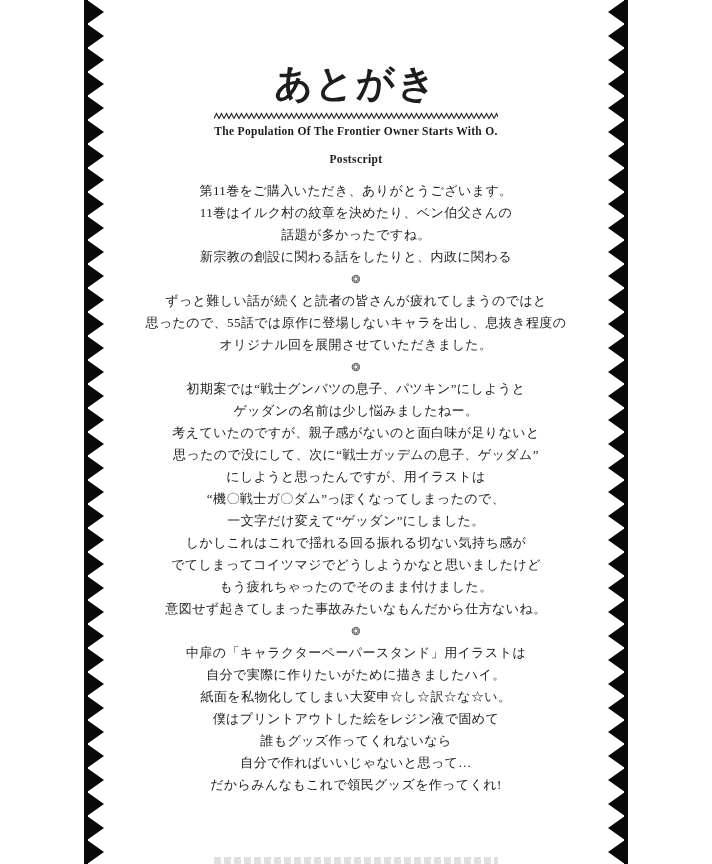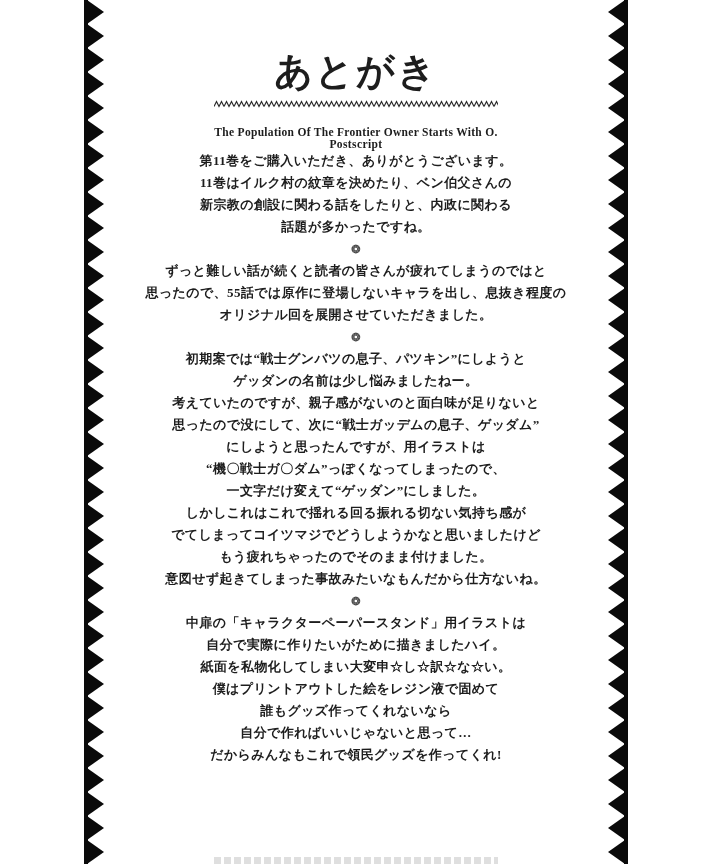--- a/index.html
+++ b/index.html
@@ -9,38 +9,39 @@
     font-family:"Liberation Serif","DejaVu Serif",serif;
   }
   .page{
     position:relative;width:712px;height:864px;overflow:hidden;
     background:var(--background,#ffffff);
   }
   .border{position:absolute;top:0;height:864px;width:22px;}
   .border.left{left:84px;}
   .border.right{left:606px;}
   .content{
-    position:absolute;left:104px;top:4px;width:504px;
+    position:absolute;left:104px;top:16px;width:504px;
     text-align:center;color:var(--ink,#1d1d1d);
   }
   .title{
     margin:46px 0 0 0;
     font-family:"Liberation Serif","DejaVu Serif",serif;
     font-weight:700;font-size:38px;line-height:1.15;
     letter-spacing:2px;color:var(--ink,#1d1d1d);
   }
   .zigzag{display:block;margin:5px auto 0 auto;}
   .sub{
     font-family:"Liberation Serif","DejaVu Serif",serif;
     font-weight:600;color:var(--ink,#1d1d1d);
   }
-  .sub.en{margin-top:17px;font-size:11.5px;letter-spacing:0.3px;}
-  .sub.ps{margin-top:0;font-size:11.5px;letter-spacing:0.4px;}
+  .sub.en{margin-top:4px;font-size:11.5px;letter-spacing:0.3px;}
+  .sub.ps{margin-top:16px;font-size:11.5px;letter-spacing:0.4px;}
   .bodytext{
-    font-size:13px;line-height:22px;font-weight:700;
+    margin-top:15px;
+    font-size:13px;line-height:22px;font-weight:400;
     letter-spacing:0.4px;color:var(--ink,#1d1d1d);
   }
   .tline{height:22px;white-space:nowrap;}
   .sep{
     height:22px;font-size:11px;line-height:22px;
     color:var(--separator,#4a4a4a);
   }
   .cropped{
     position:absolute;top:857px;left:50%;
     transform:translateX(-50%);
@@ -86,22 +87,22 @@
       </defs>
       <rect x="0" y="0" width="284" height="10" fill="url(#zz)"></rect>
     </svg>
 
     <div class="sub en">The Population Of The Frontier Owner Starts With O.</div>
     <div class="sub ps">Postscript</div>
 
     <div class="bodytext">
         <div class="tline">第11巻をご購入いただき、ありがとうございます。</div>
         <div class="tline">11巻はイルク村の紋章を決めたり、ベン伯父さんの</div>
+        <div class="tline">話題が多かったですね。</div>
         <div class="tline">新宗教の創設に関わる話をしたりと、内政に関わる</div>
-        <div class="tline">話題が多かったですね。</div>
         <div class="sep">❂</div>
         <div class="tline">ずっと難しい話が続くと読者の皆さんが疲れてしまうのではと</div>
         <div class="tline">思ったので、55話では原作に登場しないキャラを出し、息抜き程度の</div>
         <div class="tline">オリジナル回を展開させていただきました。</div>
         <div class="sep">❂</div>
         <div class="tline">初期案では“戦士グンバツの息子、パツキン”にしようと</div>
         <div class="tline">ゲッダンの名前は少し悩みましたねー。</div>
         <div class="tline">考えていたのですが、親子感がないのと面白味が足りないと</div>
         <div class="tline">思ったので没にして、次に“戦士ガッデムの息子、ゲッダム”</div>
         <div class="tline">にしようと思ったんですが、用イラストは</div>

